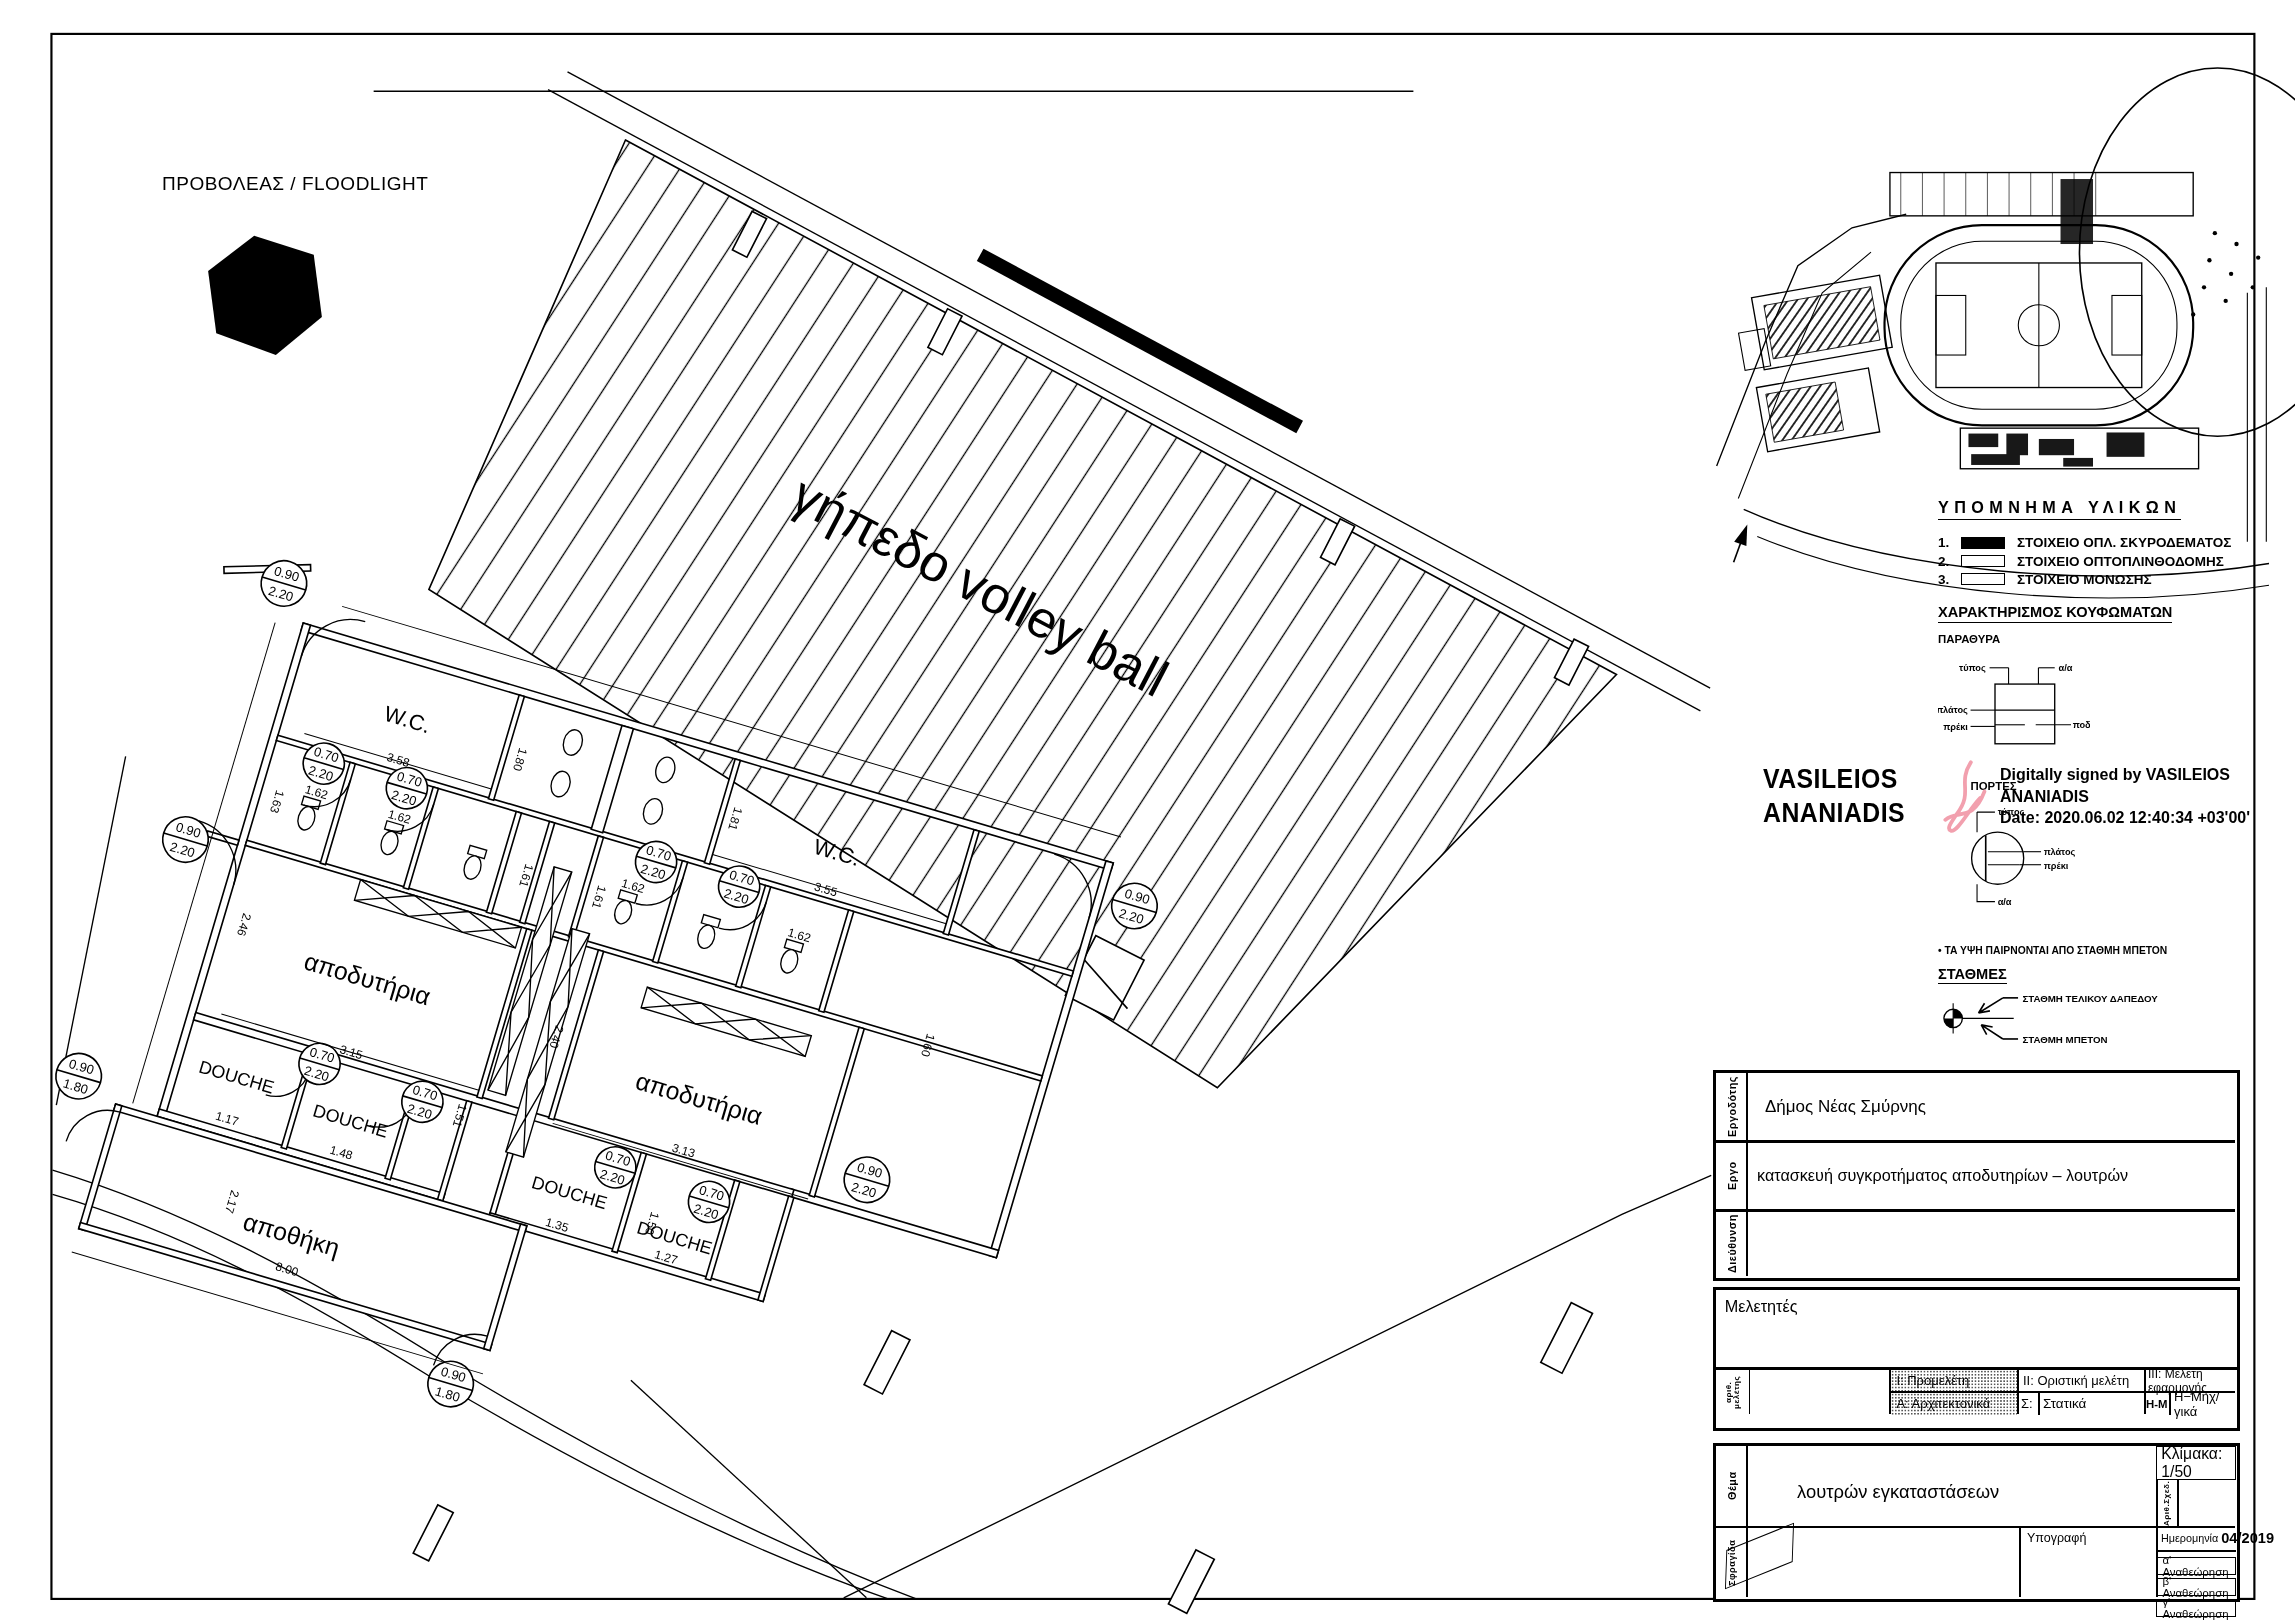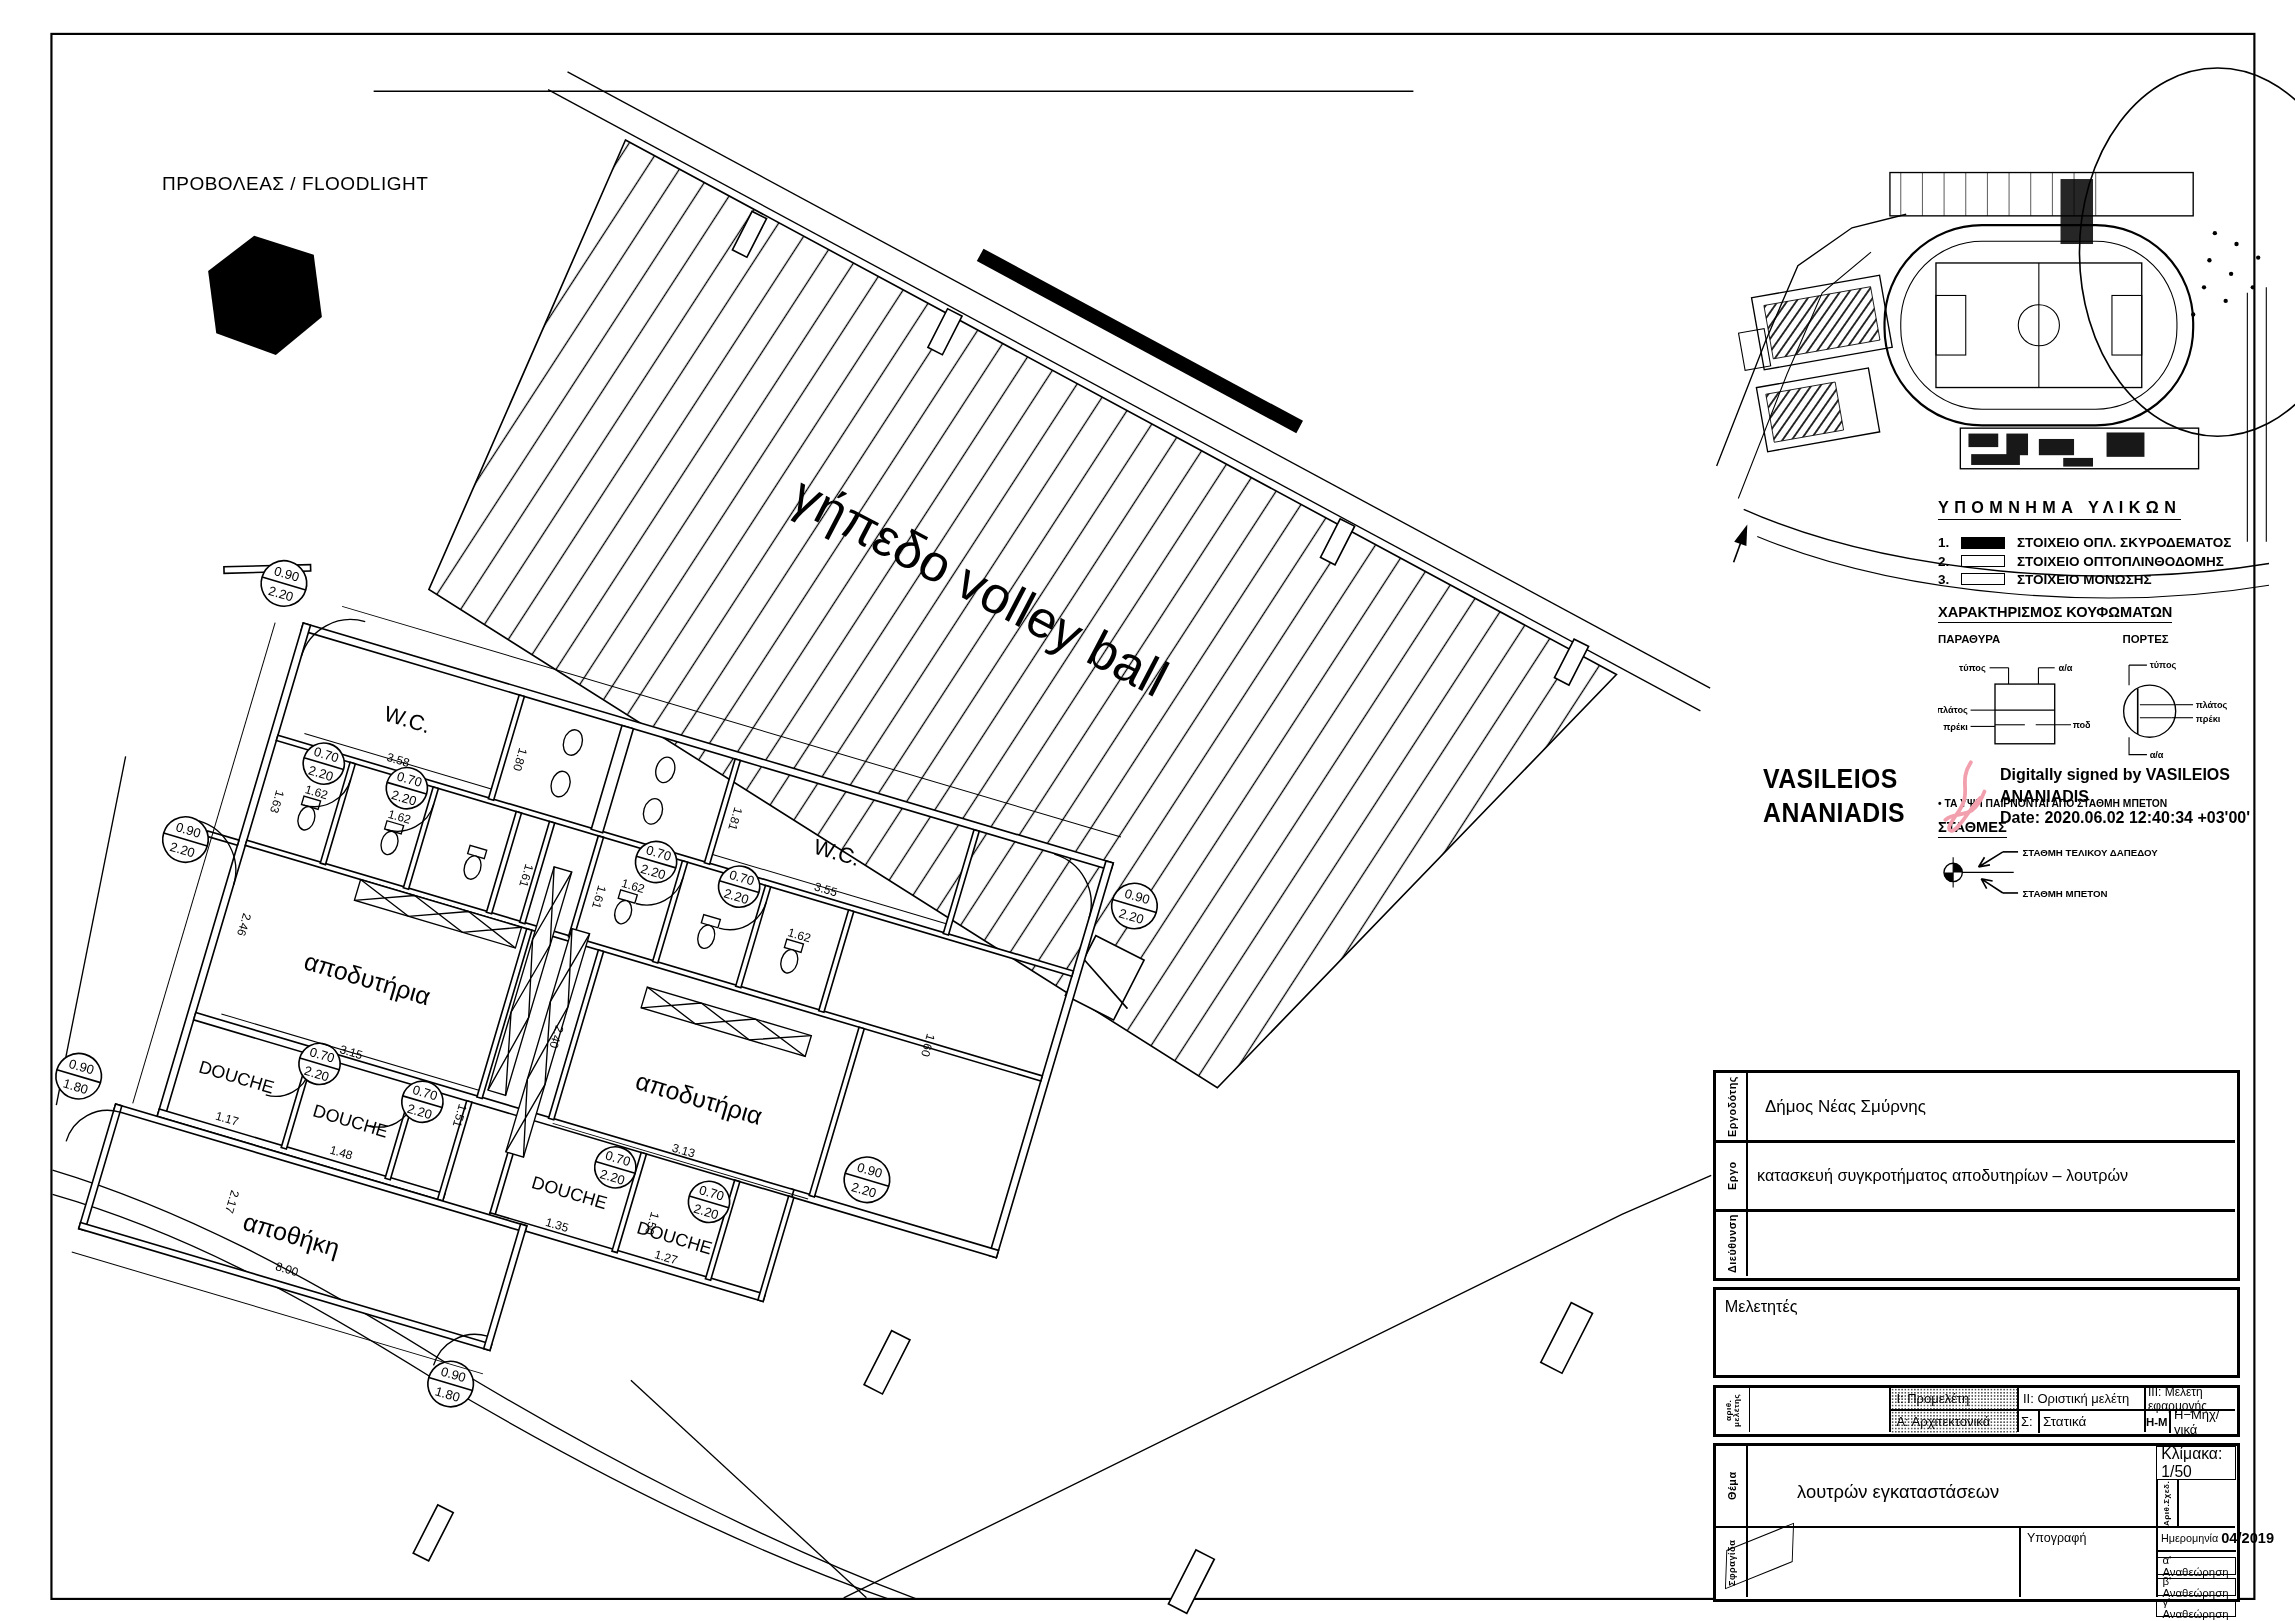--- a/index.html
+++ b/index.html
@@ -13,21 +13,21 @@
   
   #legend{left:1938px;top:498px;width:311px;font-size:13.5px;}
   .lg-title{font-size:16.2px;font-weight:700;letter-spacing:5.4px;border-bottom:1.6px solid #000;
             display:inline-block;padding-bottom:2.2px;margin-bottom:12px;}
   .lg-item{display:flex;align-items:center;margin:3.2px 0;font-weight:600;font-size:13.5px;}
   .lg-num{width:23px;}
   .sw{width:42px;height:9.7px;border:1.6px solid #000;margin-right:12px;}
   .sw.solid{background:#000;}
   .lg-sub{font-size:14.6px;font-weight:700;border-bottom:1.6px solid #000;display:inline-block;
           margin:14px 0 5.4px 0;padding-bottom:1.6px;}
-  .lg-cols{display:flex;justify-content:space-between;width:292px;}
+  .lg-cols{display:flex;justify-content:space-between;width:292px;flex-direction:column;}
   .lg-colhead{font-size:11.4px;font-weight:700;margin:5.4px 0 1.1px 0;}
   .lg-note{font-size:10.3px;font-weight:700;margin-top:24px;white-space:nowrap;}
   .lg-lvl{font-size:14.6px;font-weight:700;border-bottom:1.6px solid #000;display:inline-block;
           margin:9.7px 0 3.2px 0;padding-bottom:1.6px;}
   svg .tag{font-size:17px;font-weight:600;}
   svg .tagb{font-size:18px;font-weight:700;}
   
   #sig{left:1763px;top:756px;width:487px;height:81px;display:flex;align-items:center;}
   .sig-name{font-size:27px;font-weight:600;line-height:1.25;letter-spacing:0.5px;
             transform:scaleX(.92);transform-origin:left center;width:179px;}
@@ -517,21 +517,21 @@
     <div class="cell vtx" style="left:3.2px;top:69px;width:26px;height:67px;justify-content:center">Εργο</div>
     <div class="cell vtx" style="left:3.2px;top:139px;width:26px;height:64px;justify-content:center">Διεύθυνση</div>
     <div class="cell" style="left:49px;top:0;height:67px;font-size:17px">Δήμος Νέας Σμύρνης</div>
     <div class="cell" style="left:41px;top:69px;height:67px;font-size:16.2px">κατασκευή συγκροτήματος αποδυτηρίων – λουτρών</div>
   </div>
 
   <div class="box" style="left:0;top:448px;width:527px;height:91px">
     <div class="cell" style="left:8.7px;top:5.4px;height:21.7px;font-size:16.2px">Μελετητές</div>
   </div>
 
-  <div class="box" style="left:0;top:546px;width:527px;height:52px">
+  <div class="box" style="left:0;top:528px;width:527px;height:64px">
     <div class="thin" style="left:32.5px;top:0;width:1.6px;height:44px"></div>
     <div class="cell vtx" style="left:2.7px;top:0;width:28px;height:44px;justify-content:center;font-size:8.1px;line-height:1.05">αριθ. μελέτης</div>
     <div class="thin" style="left:173px;top:0;width:1.6px;height:44px"></div>
     <div class="thin" style="left:173px;top:21px;width:346px;height:1.6px"></div>
     <div class="thin" style="left:301px;top:0;width:1.6px;height:44px"></div>
     <div class="thin" style="left:428px;top:0;width:1.6px;height:44px"></div>
     <div class="cell dotted" style="left:175px;top:0;width:126px;height:21px;padding-left:5.4px;font-size:13px">Ι: Προμελέτη</div>
     <div class="cell" style="left:307px;top:0;width:121px;height:21px;font-size:13px">ΙΙ: Οριστική μελέτη</div>
     <div class="cell" style="left:432px;top:0;width:87px;height:21px;font-size:12px">ΙΙΙ: Μελέτη εφαρμογής</div>
     <div class="cell dotted" style="left:175px;top:23px;width:126px;height:21.7px;padding-left:5.4px;font-size:13px">Α: Αρχιτεκτονικά</div>

